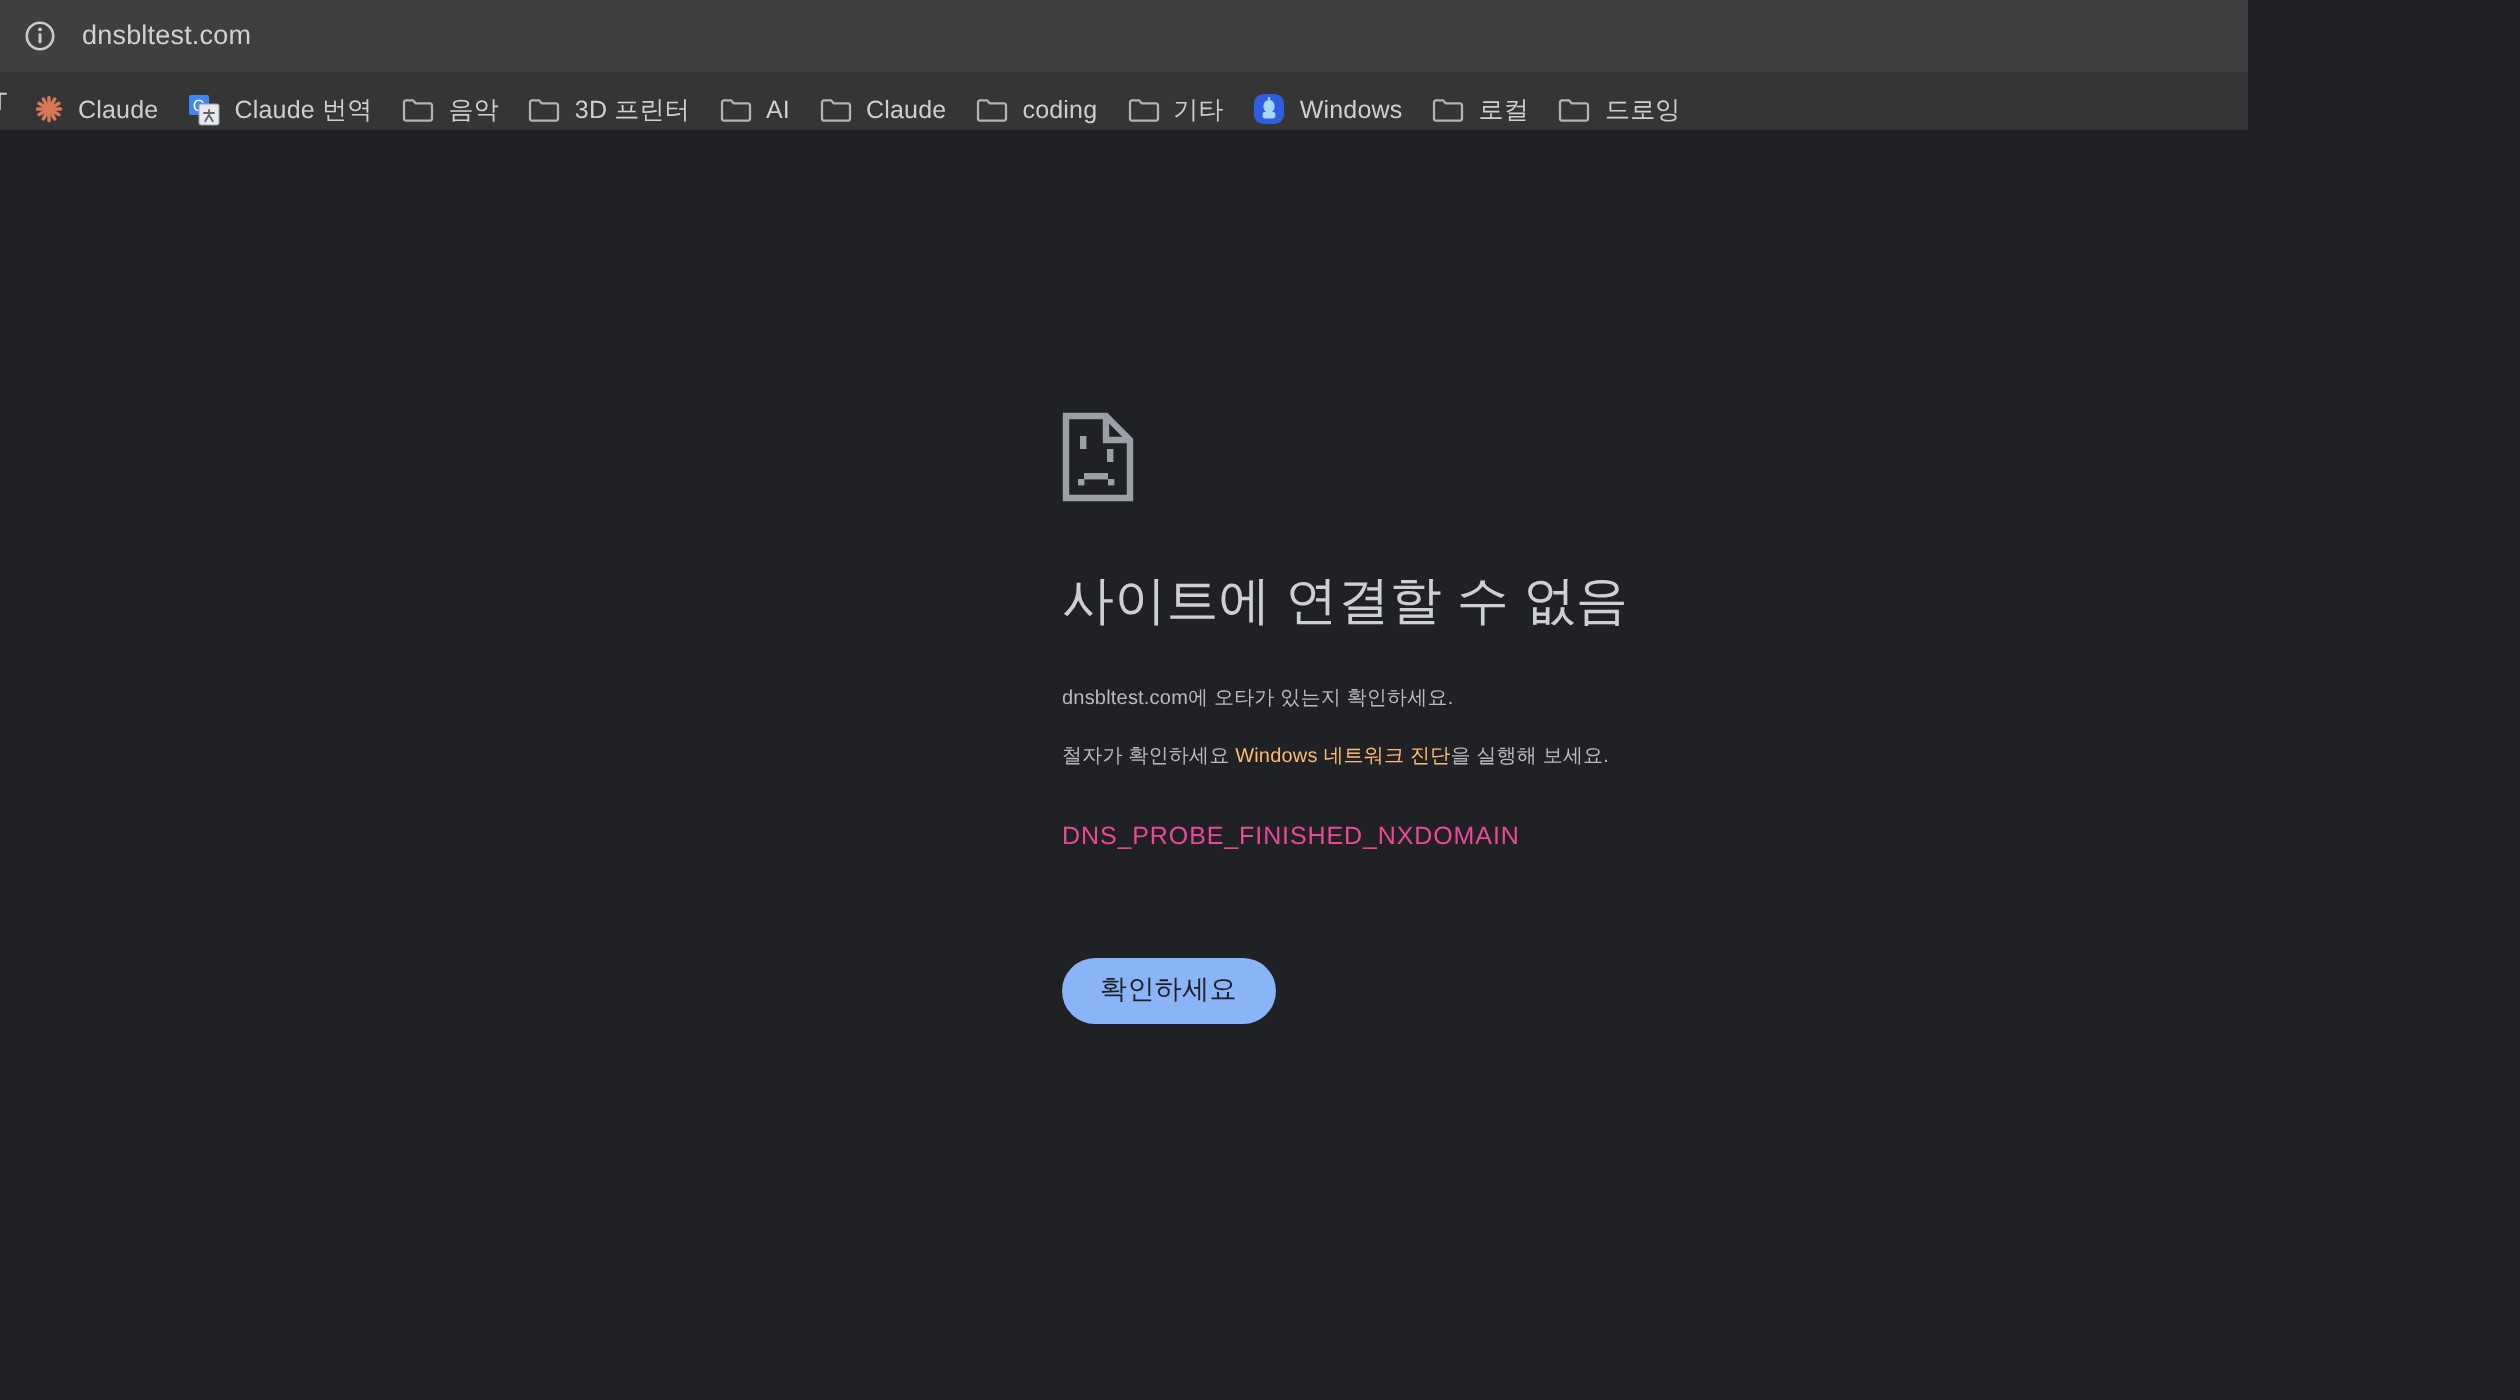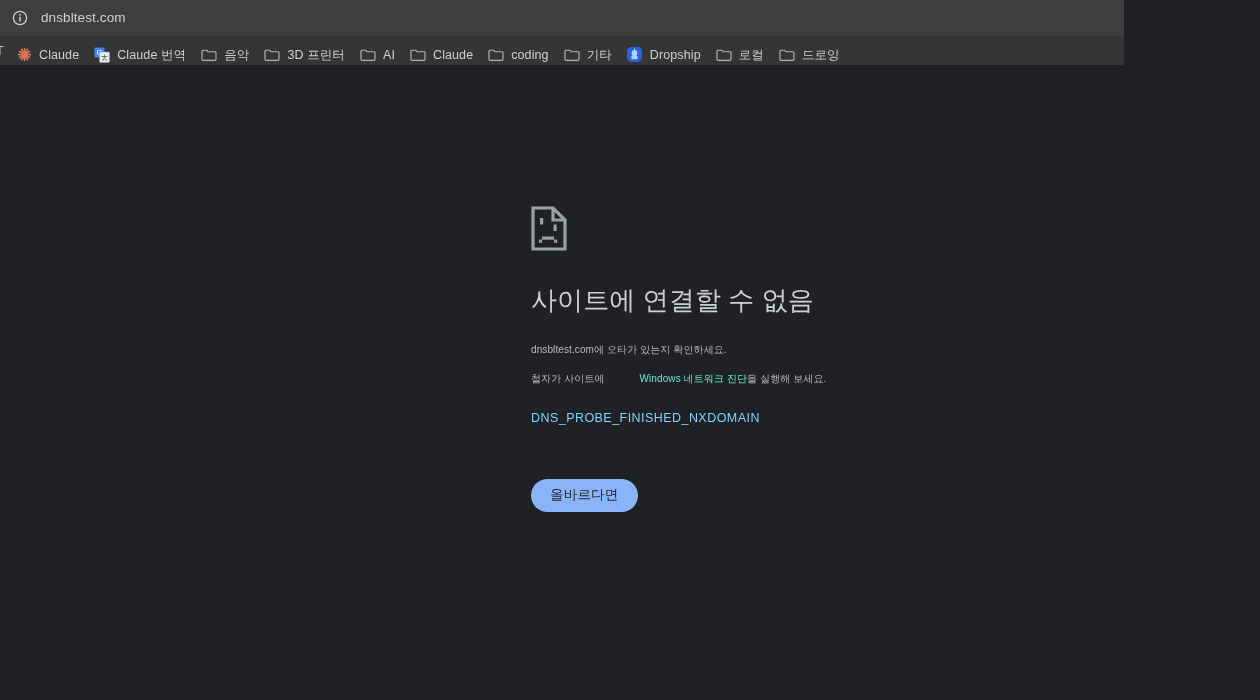--- a/index.html
+++ b/index.html
@@ -116,27 +116,26 @@
     letter-spacing: .1px;
   }
   .error-paragraph {
     color: #b8babd;
     font-size: 10px;
     line-height: 1.55;
     margin: 0 0 14px 0;
     letter-spacing: .1px;
   }
   #diagnose-link {
-    color: #5eead4;
+    color: #fdba74;
     text-decoration: none;
     cursor: pointer;
-    margin-left: 32px;
   }
   #error-code {
-    color: #7dd3fc;
+    color: #ec4899;
     font-size: 12.5px;
     margin: 24px 0 0 0;
     letter-spacing: .45px;
   }
   #reload-button {
     margin-top: 54px;
     background: #8ab4f8;
     color: #202124;
     border: none;
     border-radius: 17px;
@@ -254,21 +253,21 @@
 
     <div class="bookmark">
       <span class="bm-icon">
         <svg width="15" height="15" viewBox="0 0 16 16" aria-hidden="true">
           <rect x="0" y="0" width="16" height="16" rx="5" fill="#2f5fe0"></rect>
           <ellipse cx="8" cy="6.6" rx="3" ry="3.4" fill="#a9d6f5"></ellipse>
           <rect x="4.6" y="9.6" width="6.8" height="3.4" rx="1.1" fill="#a9d6f5"></rect>
           <rect x="7.4" y="1.6" width="1.2" height="1.8" rx="0.6" fill="#a9d6f5"></rect>
         </svg>
       </span>
-      <span class="bm-label">Dropship</span>
+      <span class="bm-label">Windows</span>
     </div>
 
     <div class="bookmark">
       <span class="bm-icon folder-icon">
         <svg width="16" height="14" viewBox="0 0 16 14" aria-hidden="true">
           <path d="M1 3.2a1 1 0 011-1h3.6l1.3 1.5H14a1 1 0 011 1v6.6a1 1 0 01-1 1H2a1 1 0 01-1-1z" fill="none" stroke="#b0b3b6" stroke-width="1.15" stroke-linejoin="round"></path>
         </svg>
       </span>
       <span class="bm-label">로컬</span>
     </div>
@@ -298,21 +297,21 @@
         <rect x="8" y="33.5" width="3.2" height="3.2" fill="#9aa0a6"></rect>
         <rect x="23" y="33.5" width="3.2" height="3.2" fill="#9aa0a6"></rect>
       </svg>
     </div>
 
     <h1 id="error-heading">사이트에 연결할 수 없음</h1>
 
     <p class="error-paragraph">dnsbltest.com에 오타가 있는지 확인하세요.</p>
 
     <p class="error-paragraph">
-      <span>철자가 사이트에 </span><a href="#" id="diagnose-link">Windows 네트워크 진단</a><span>을 실행해 보세요.</span>
+      <span>철자가 확인하세요 </span><a href="#" id="diagnose-link">Windows 네트워크 진단</a><span>을 실행해 보세요.</span>
     </p>
 
     <p id="error-code">DNS_PROBE_FINISHED_NXDOMAIN</p>
 
-    <button id="reload-button">올바르다면</button>
+    <button id="reload-button">확인하세요</button>
 
   </div>
 </div>
 
 </body></html>

